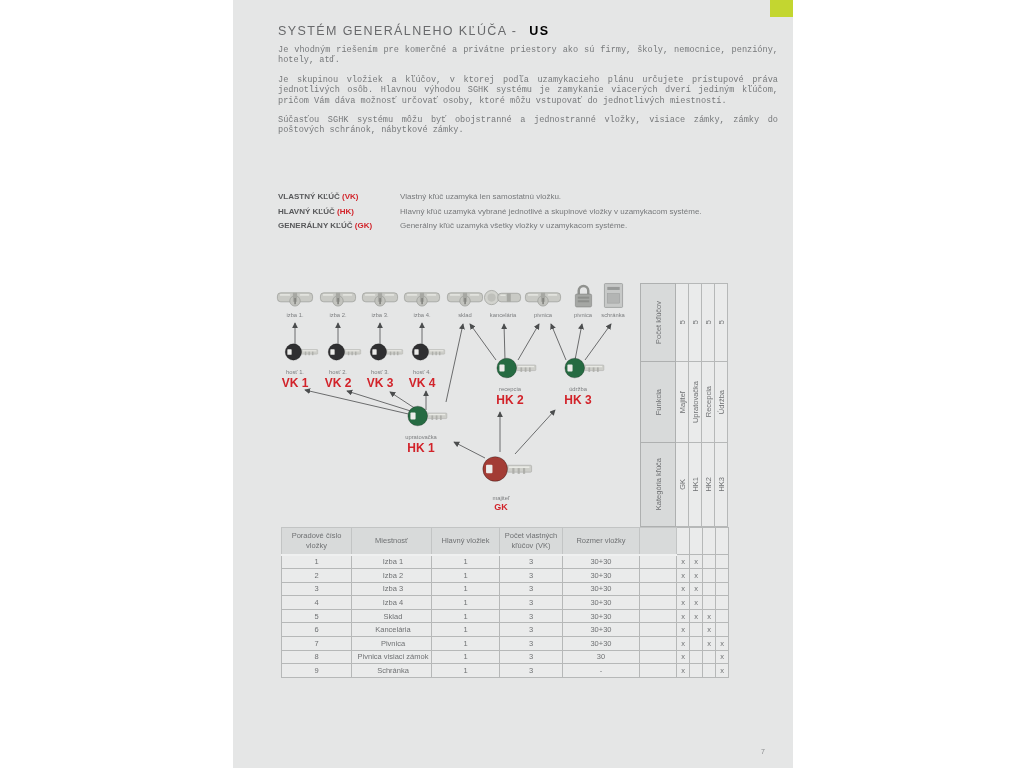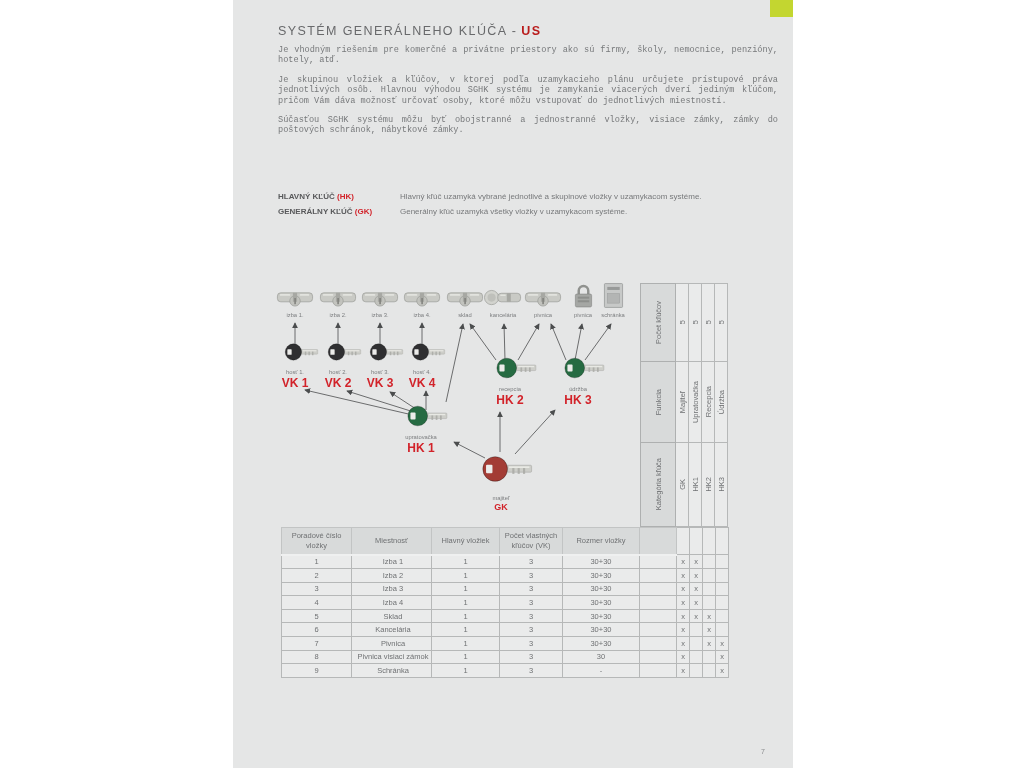--- a/index.html
+++ b/index.html
@@ -1,20 +1,20 @@
 <!DOCTYPE html>
 <html><head>
 <meta charset="utf-8">
 <style>
   html,body{margin:0;padding:0;width:1024px;height:768px;background:#ffffff;overflow:hidden;
     font-family:"Liberation Sans",sans-serif;}
   .page{position:absolute;left:233px;top:0;width:560px;height:768px;background:#e5e6e6;}
   .corner-tab{position:absolute;left:537px;top:0;width:23px;height:17px;background:#c3d630;}
   .title{position:absolute;left:45px;top:24px;font-size:12.5px;letter-spacing:1.4px;color:#68696b;white-space:nowrap;}
-  .title b{margin-left:4px;color:#b91c1c;}
+  .title b{margin-left:12px;color:#000000;}
   .intro{position:absolute;left:45px;top:45px;width:500px;font-family:Liberation Mono, monospace;}
   .intro p{margin:0 0 9px 0;font-size:8.6px;line-height:10.4px;color:#77797b;text-align:justify;}
   .defs{position:absolute;left:45px;top:192px;width:500px;font-size:8px;}
   .def-row{display:flex;margin-bottom:5.5px;}
   .def-label{width:122px;font-weight:bold;color:#58595b;flex:none;}
   .red{color:#d2232a;}
   .def-desc{color:#77797b;}
   .diagram{position:absolute;left:0;top:0;width:560px;height:768px;}
   .arrow-layer{position:absolute;left:0;top:0;}
   .lock-node{position:absolute;width:56px;text-align:center;}
@@ -61,20 +61,24 @@
   </div>
 
   <div class="intro">
     <p>Je vhodným riešením pre komerčné a privátne priestory ako sú firmy, školy, nemocnice, penzióny, hotely, atď.</p>
     <p>Je skupinou vložiek a kľúčov, v ktorej podľa uzamykacieho plánu určujete prístupové práva jednotlivých osôb. Hlavnou výhodou SGHK systému je zamykanie viacerých dverí jediným kľúčom, pričom Vám dáva možnosť určovať osoby, ktoré môžu vstupovať do jednotlivých miestností.</p>
     <p>Súčasťou SGHK systému môžu byť obojstranné a jednostranné vložky, visiace zámky, zámky do poštových schránok, nábytkové zámky.</p>
   </div>
 
   <div class="defs">
     <div class="def-row">
+      <span class="def-label"><span>VLASTNÝ KĽÚČ</span> <span class="red">(VK)</span></span>
+      <span class="def-desc">Vlastný kľúč uzamyká len samostatnú vložku.</span>
+    </div>
+    <div class="def-row">
       <span class="def-label"><span>HLAVNÝ KĽÚČ</span> <span class="red">(HK)</span></span>
       <span class="def-desc">Hlavný kľúč uzamyká vybrané jednotlivé a skupinové vložky v uzamykacom systéme.</span>
     </div>
     <div class="def-row">
       <span class="def-label"><span>GENERÁLNY KĽÚČ</span> <span class="red">(GK)</span></span>
       <span class="def-desc">Generálny kľúč uzamyká všetky vložky v uzamykacom systéme.</span>
     </div>
   </div>
 
   <div class="diagram">

